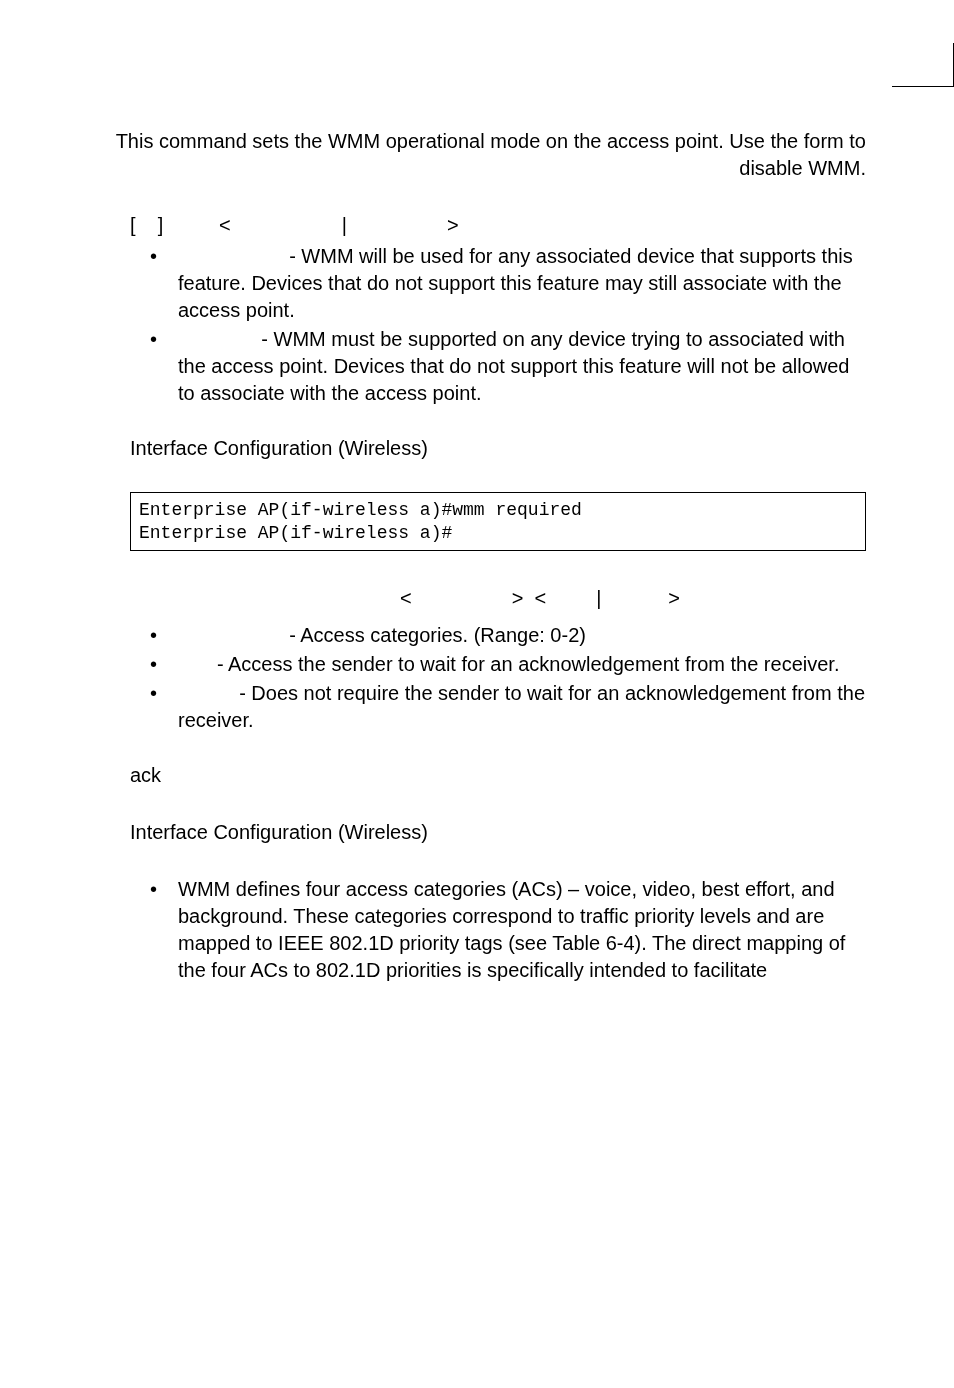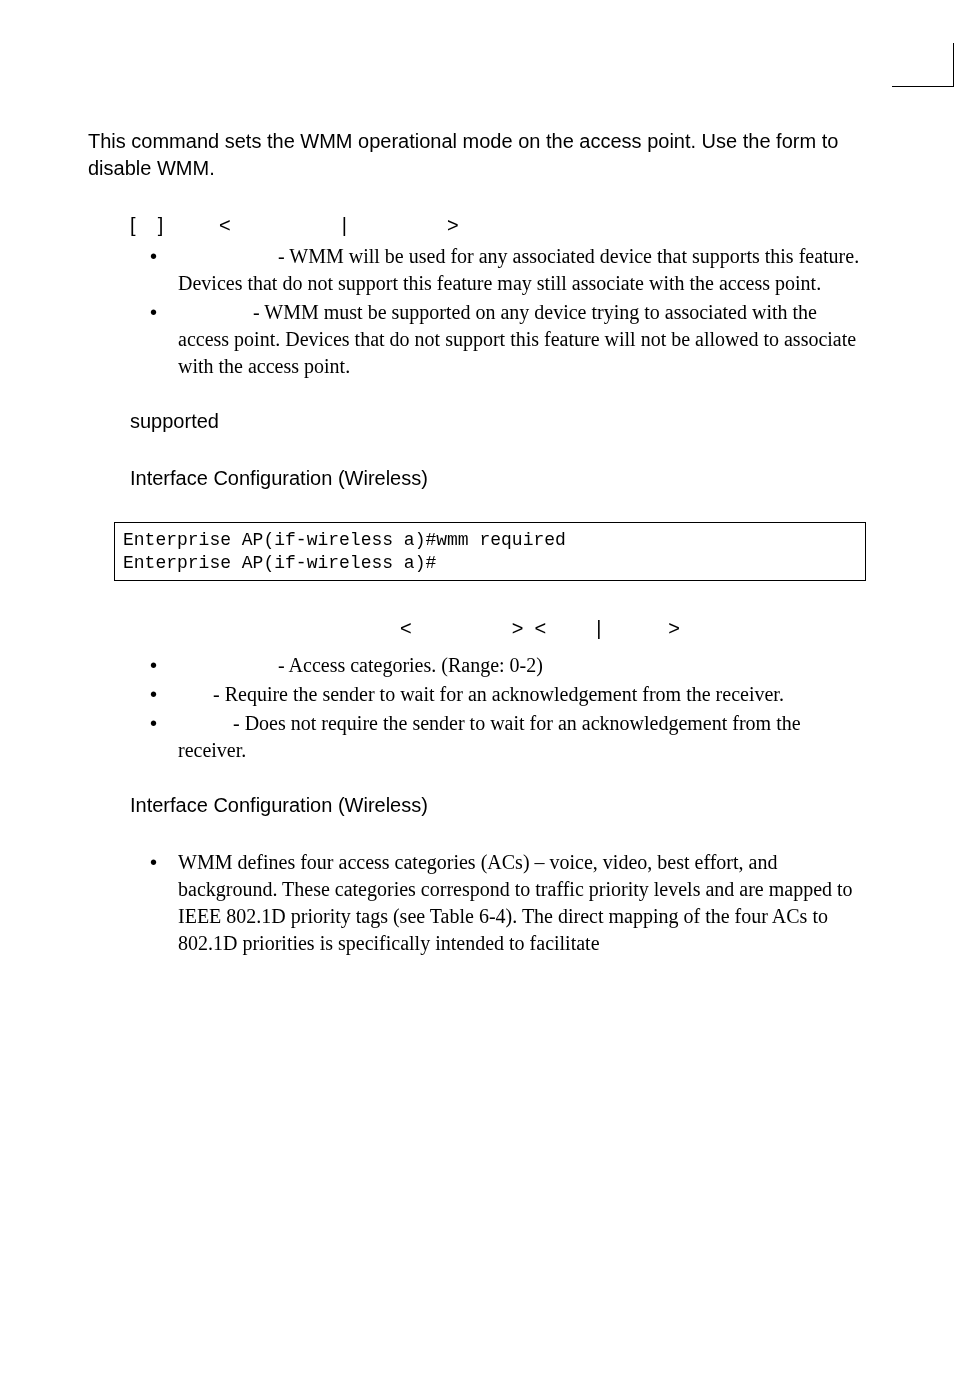--- a/index.html
+++ b/index.html
@@ -28,45 +28,46 @@
     top: -44px;
     width: 1px;
     height: 44px;
     border-right: 1px solid #000;
   }
   .content {
     padding: 128px 88px 60px 88px;
   }
   .para {
     margin-bottom: 30px;
+    text-align: right;
   }
   .syntax {
     margin-left: 42px;
     margin-bottom: 4px;
   }
   .bullets {
     margin-left: 62px;
     margin-bottom: 28px;
   }
   .bullets .item {
     display: flex;
     margin-bottom: 2px;
   }
   .bullets .dot {
     width: 28px;
     flex: 0 0 28px;
     text-align: left;
   }
-  .bullets .txt { flex: 1; font-family: Liberation Serif, serif; }
+  .bullets .txt { flex: 1; }
   .section-val {
     margin-left: 42px;
     margin-bottom: 30px;
   }
   .codebox {
-    margin: 0 0 34px 26px;
+    margin: 0 0 34px 42px;
     border: 1px solid #000;
     padding: 6px 8px;
     font-family: "Courier New", Courier, monospace;
     font-size: 18px;
     white-space: pre;
     line-height: 1.25;
   }
 </style>
 </head>
 <body>
@@ -93,21 +94,20 @@
     <div class="item">
       <div class="dot">•</div>
       <div class="txt">&nbsp;&nbsp;&nbsp;&nbsp;&nbsp;&nbsp;&nbsp;&nbsp;&nbsp;&nbsp;&nbsp;&nbsp;&nbsp;&nbsp;&nbsp;&nbsp;&nbsp;&nbsp;&nbsp;&nbsp;<span>- WMM will be used for any associated device that supports this feature. Devices that do not support this feature may still associate with the access point.</span></div>
     </div>
     <div class="item">
       <div class="dot">•</div>
       <div class="txt">&nbsp;&nbsp;&nbsp;&nbsp;&nbsp;&nbsp;&nbsp;&nbsp;&nbsp;&nbsp;&nbsp;&nbsp;&nbsp;&nbsp;&nbsp;<span>- WMM must be supported on any device trying to associated with the access point. Devices that do not support this feature will not be allowed to associate with the access point.</span></div>
     </div>
   </div>
 
-  <div class="section-val">supported</div>
 
   <div class="section-val">Interface Configuration (Wireless)</div>
 
   <div class="codebox">Enterprise AP(if-wireless a)#wmm required
 Enterprise AP(if-wireless a)#</div>
 
 
   <div class="syntax" style="margin-bottom:10px; padding-left:270px;">
     <span>&lt;</span>
     &nbsp;&nbsp;&nbsp;&nbsp;&nbsp;&nbsp;&nbsp;&nbsp;&nbsp;&nbsp;&nbsp;&nbsp;&nbsp;&nbsp;&nbsp;&nbsp;
@@ -119,28 +119,29 @@
     <span>&gt;</span>
   </div>
 
   <div class="bullets">
     <div class="item">
       <div class="dot">•</div>
       <div class="txt">&nbsp;&nbsp;&nbsp;&nbsp;&nbsp;&nbsp;&nbsp;&nbsp;&nbsp;&nbsp;&nbsp;&nbsp;&nbsp;&nbsp;&nbsp;&nbsp;&nbsp;&nbsp;&nbsp;&nbsp;<span>- Access categories. (Range: 0-2)</span></div>
     </div>
     <div class="item">
       <div class="dot">•</div>
-      <div class="txt">&nbsp;&nbsp;&nbsp;&nbsp;&nbsp;&nbsp;&nbsp;<span>- Require the sender to wait for an acknowledgement from the receiver.</span></div>
+      <div class="txt">&nbsp;&nbsp;&nbsp;&nbsp;&nbsp;&nbsp;&nbsp;<span>- Access the sender to wait for an acknowledgement from the receiver.</span></div>
     </div>
     <div class="item">
       <div class="dot">•</div>
       <div class="txt">&nbsp;&nbsp;&nbsp;&nbsp;&nbsp;&nbsp;&nbsp;&nbsp;&nbsp;&nbsp;&nbsp;<span>- Does not require the sender to wait for an acknowledgement from the receiver.</span></div>
     </div>
   </div>
 
+  <div class="section-val">ack</div>
 
   <div class="section-val">Interface Configuration (Wireless)</div>
 
   <div class="bullets">
     <div class="item">
       <div class="dot">•</div>
       <div class="txt">WMM defines four access categories (ACs) – voice, video, best effort, and background. These categories correspond to traffic priority levels and are mapped to IEEE 802.1D priority tags (see Table 6-4). The direct mapping of the four ACs to 802.1D priorities is specifically intended to facilitate</div>
     </div>
   </div>
 

